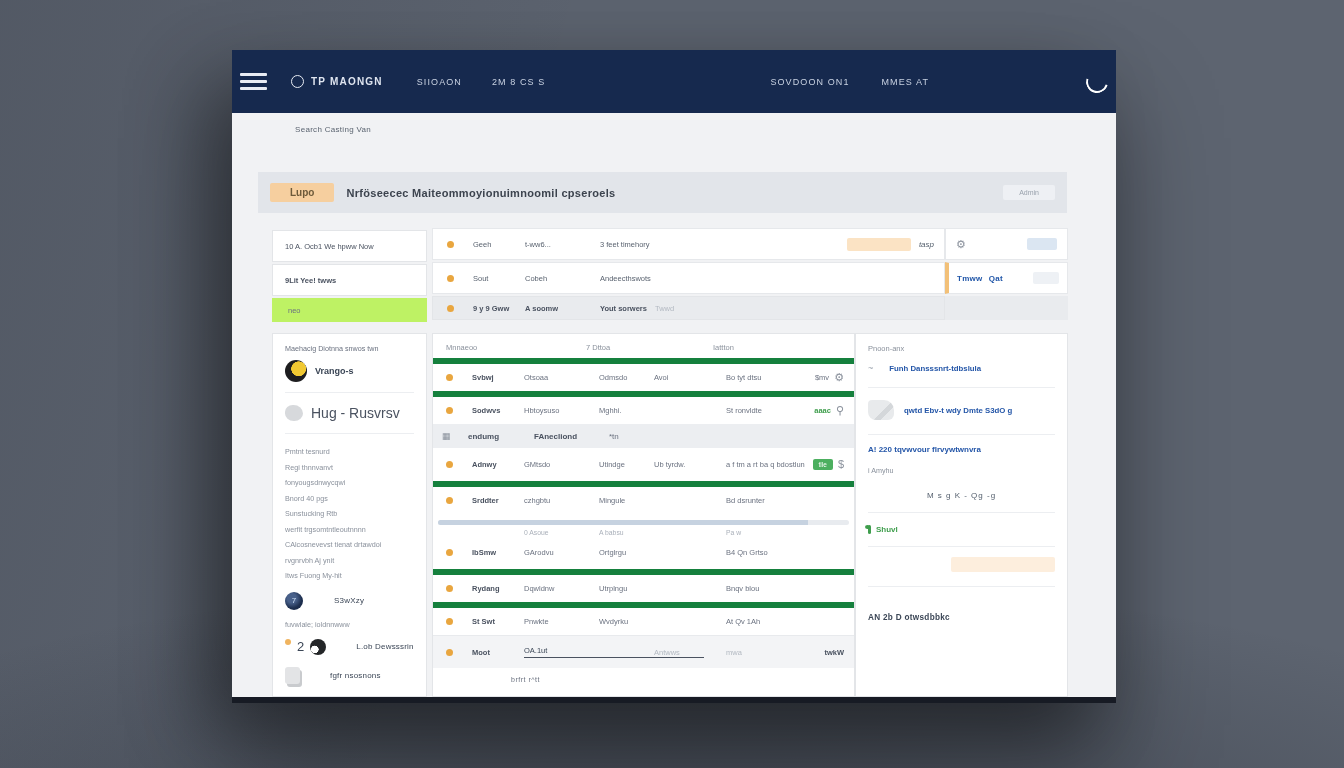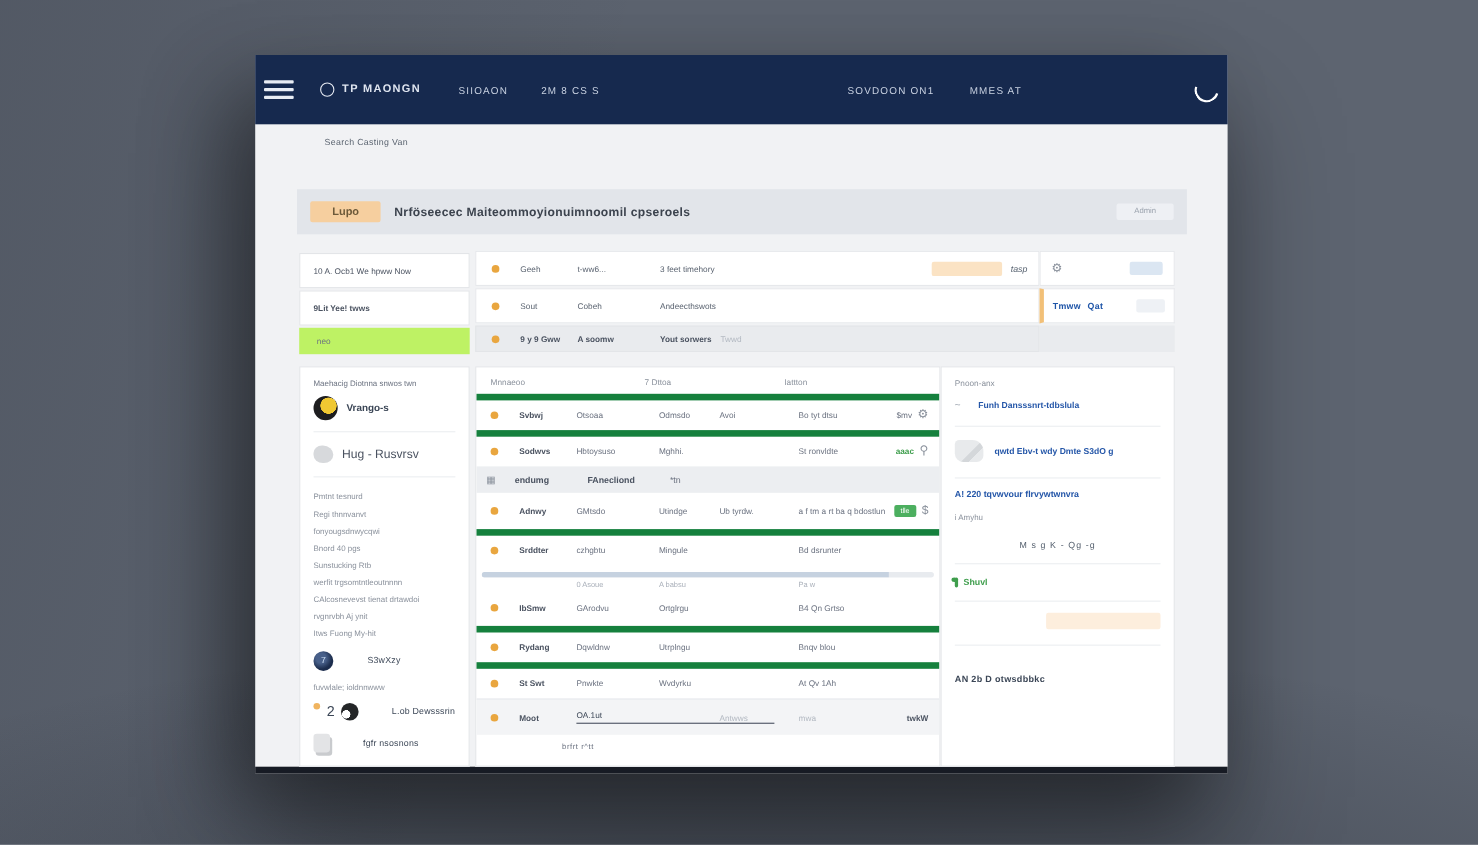--- a/index.html
+++ b/index.html
@@ -38,21 +38,21 @@
   .hdr-nav-right { display:flex; gap:32px; font-size:9px; letter-spacing:1.1px; color:#c9d2e2; margin-left:225px; }
   .crescent {
     margin-left:auto; width:22px; height:22px; border-radius:50%;
     border:2.5px solid transparent; border-bottom-color:#fff; border-left-color:#fff;
     transform:rotate(-28deg); cursor:pointer;
   }
   
   .crumb { position:absolute; left:63px; top:75px; font-size:8px; color:#5b6470; letter-spacing:.3px; }
   
   .banner {
-    position:absolute; left:38px; top:122px; width:809px; height:41px;
+    position:absolute; left:26px; top:122px; width:809px; height:41px;
     background:#e2e5ea; display:flex; align-items:center; padding:0 12px;
   }
   .banner-tag {
     background:#f6cf9f; color:#6d5a3a; font-size:10px; font-weight:bold;
     padding:4px 20px; border-radius:2px; margin-right:12px;
   }
   .banner-title { font-size:11px; font-weight:bold; color:#3c434e; letter-spacing:.3px; }
   .banner-btn {
     margin-left:auto; background:#eef0f4; color:#9aa2ad; font-size:7px;
     padding:4px 16px; border-radius:2px; cursor:pointer;
@@ -89,21 +89,21 @@
   .blue-link { color:#1f55a8; font-weight:bold; font-size:8px; letter-spacing:.3px; text-decoration:none; cursor:pointer; }
   
   .profile { left:40px; top:283px; width:155px; height:364px; padding:10px 12px; overflow:hidden; }
   .p-head { font-size:7.2px; color:#6b7280; margin-bottom:7px; }
   .p-user { display:flex; align-items:center; gap:8px; padding-bottom:10px; border-bottom:1px solid #eceef1; }
   .av-lg { width:22px; height:22px; border-radius:50%;
     background:radial-gradient(circle at 62% 40%, #f0c832 0 38%, #1d1d1f 40%); }
   .p-name { font-size:9px; font-weight:bold; color:#3b4656; }
   .p-sec { display:flex; align-items:center; gap:8px; padding:12px 0; border-bottom:1px solid #eceef1; }
   .blob { width:18px; height:16px; background:#d7d9dc; border-radius:45% 55% 50% 50%; }
-  .p-sec-label { font-size:11px; color:#4a5260; }
+  .p-sec-label { font-size:14px; color:#4a5260; }
   .p-links { list-style:none; padding:10px 0 6px; }
   .p-links li { font-size:7.2px; color:#8a919c; line-height:15.5px; cursor:pointer; }
   .p-user2 { display:flex; align-items:center; gap:7px; margin:2px 0 10px; }
   .av-sm { width:18px; height:18px; border-radius:50%; background:radial-gradient(circle at 35% 35%, #4a6franklin 0, #20324f 60%); background:radial-gradient(circle at 38% 35%, #48608a 0 28%, #1c2d4d 62%); color:#cfe0f5; font-size:8px; display:flex; align-items:center; justify-content:center; }
   .p-cat { font-size:7.2px; color:#8a919c; margin:4px 0 10px; }
   .member { display:flex; align-items:center; gap:6px; margin-bottom:12px; cursor:pointer; }
   .m-pre { font-size:13px; color:#3b4656; }
   .m-ico { width:16px; height:16px; border-radius:50%; background:radial-gradient(circle at 30% 65%, #fff 0 24%, #242628 26%); }
   .m-ico2 { width:15px; height:17px; background:#e3e4e6; border-radius:3px; box-shadow:2px 3px 0 #c9cbce; }
   .m-label { font-size:8px; color:#3b4656; letter-spacing:.2px;padding-left:24px; }

